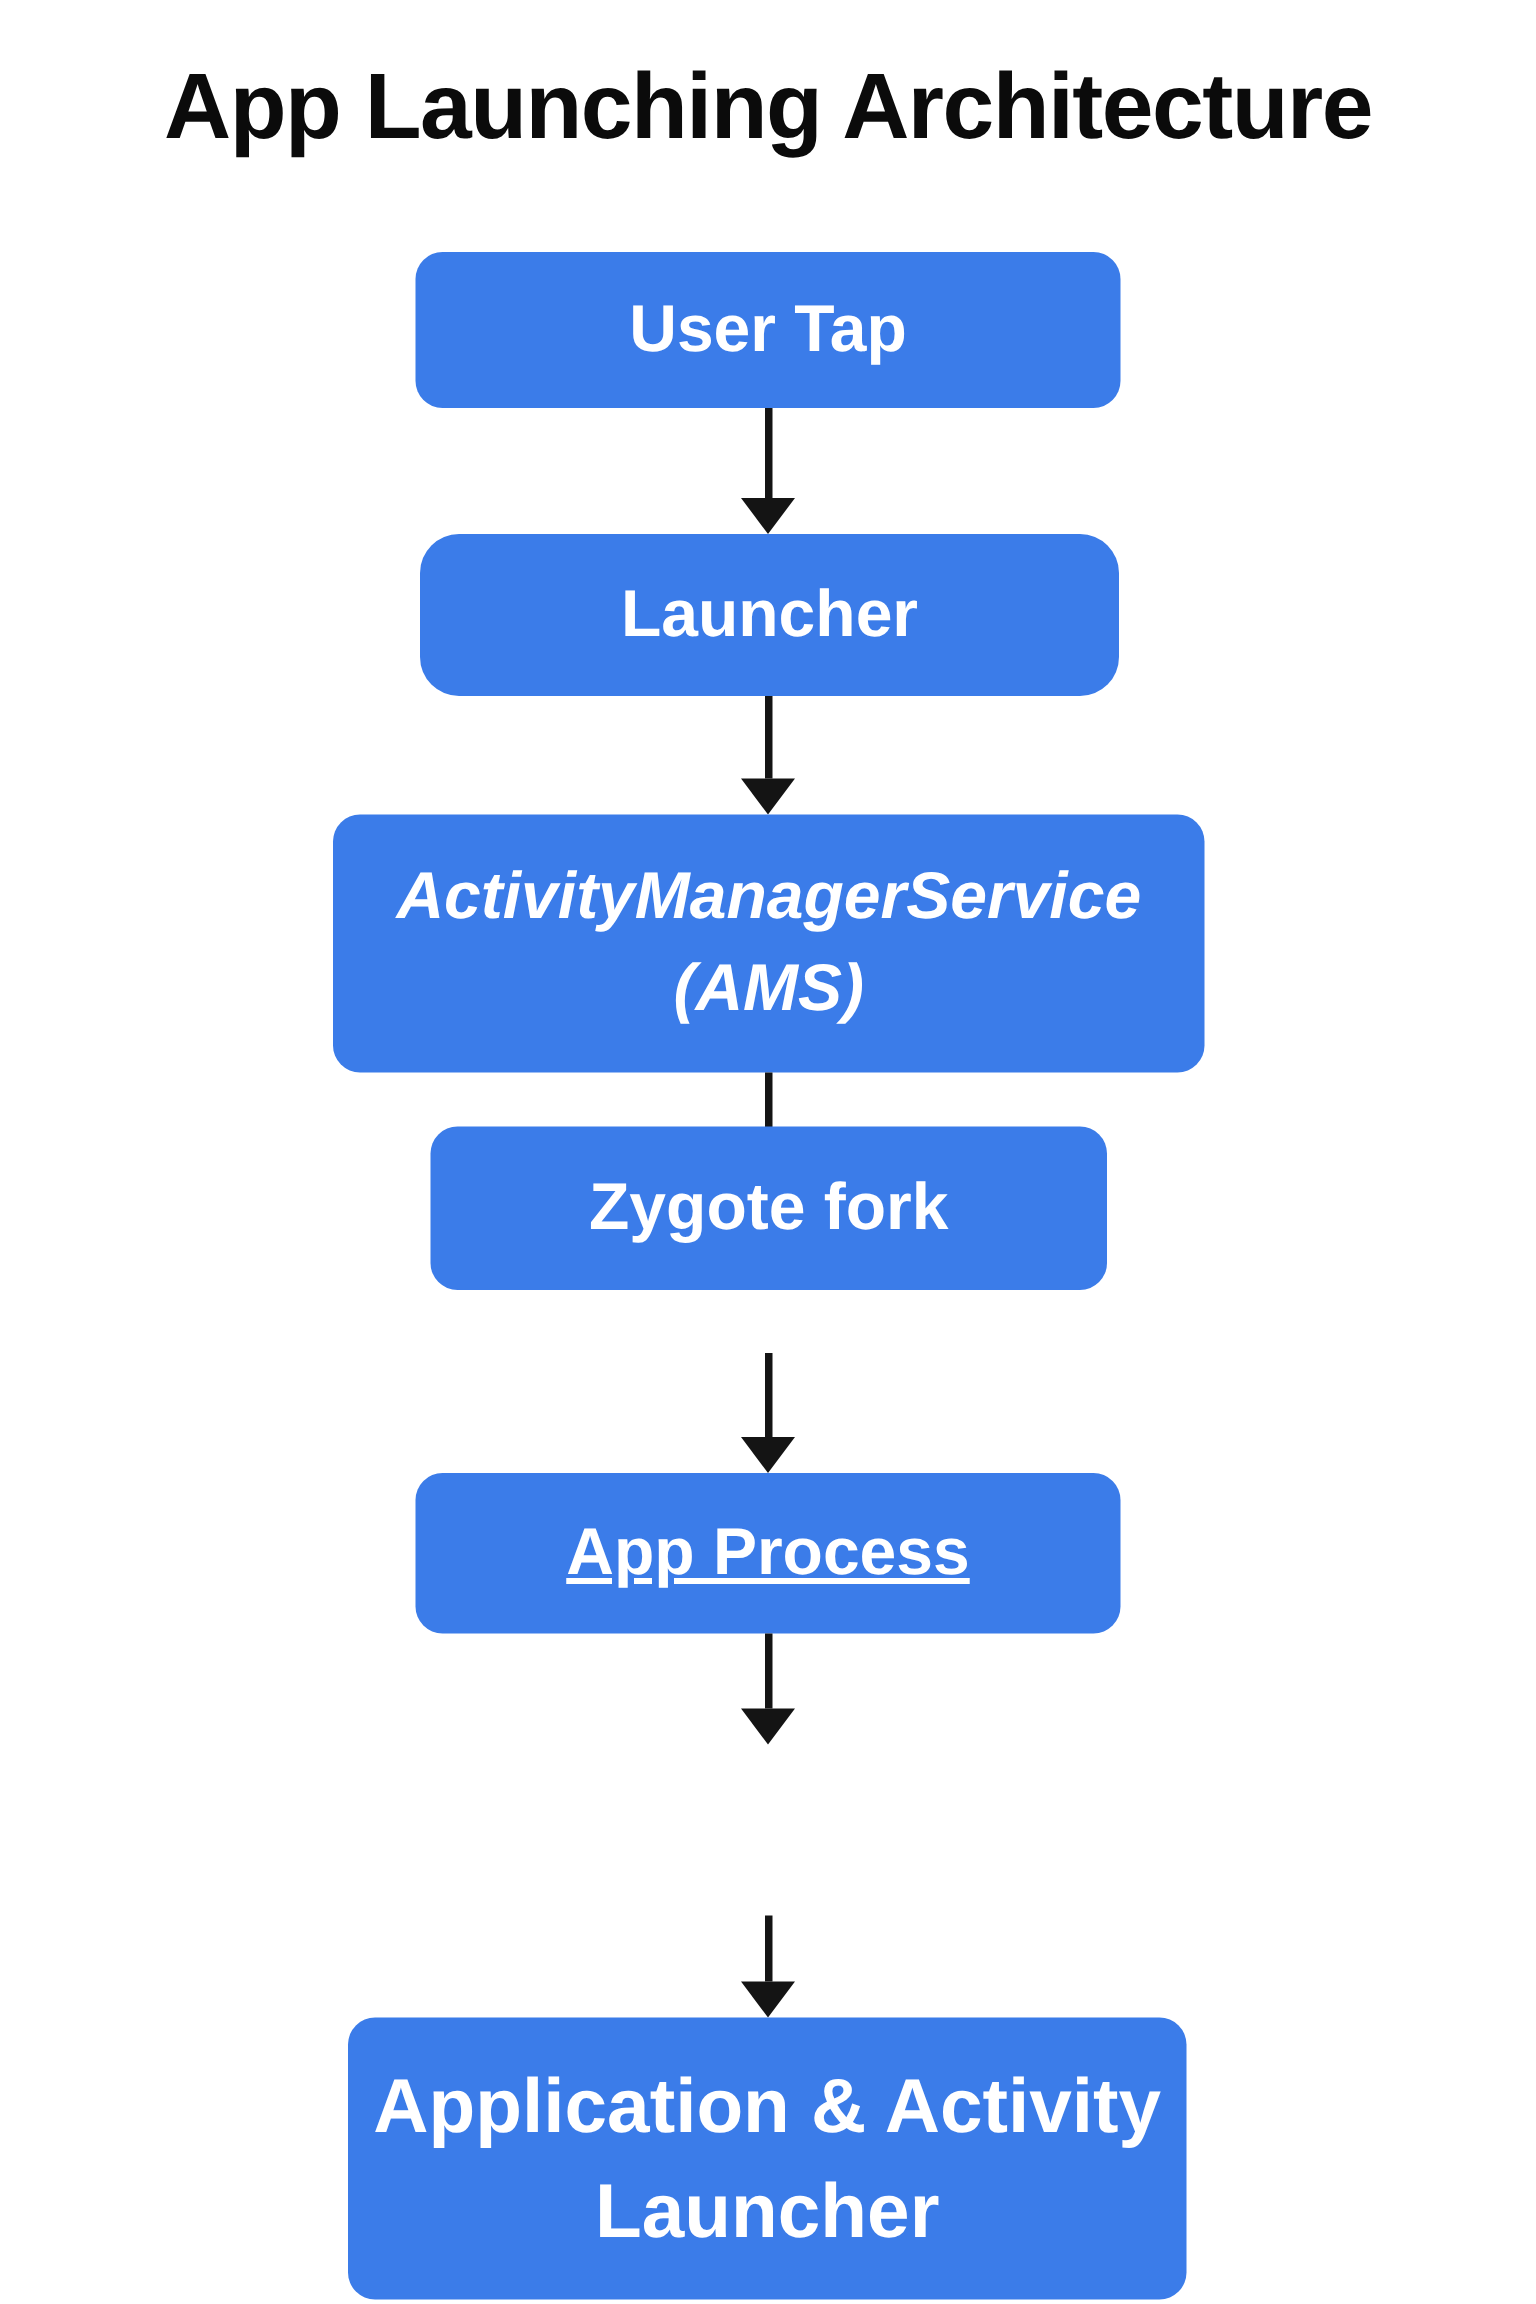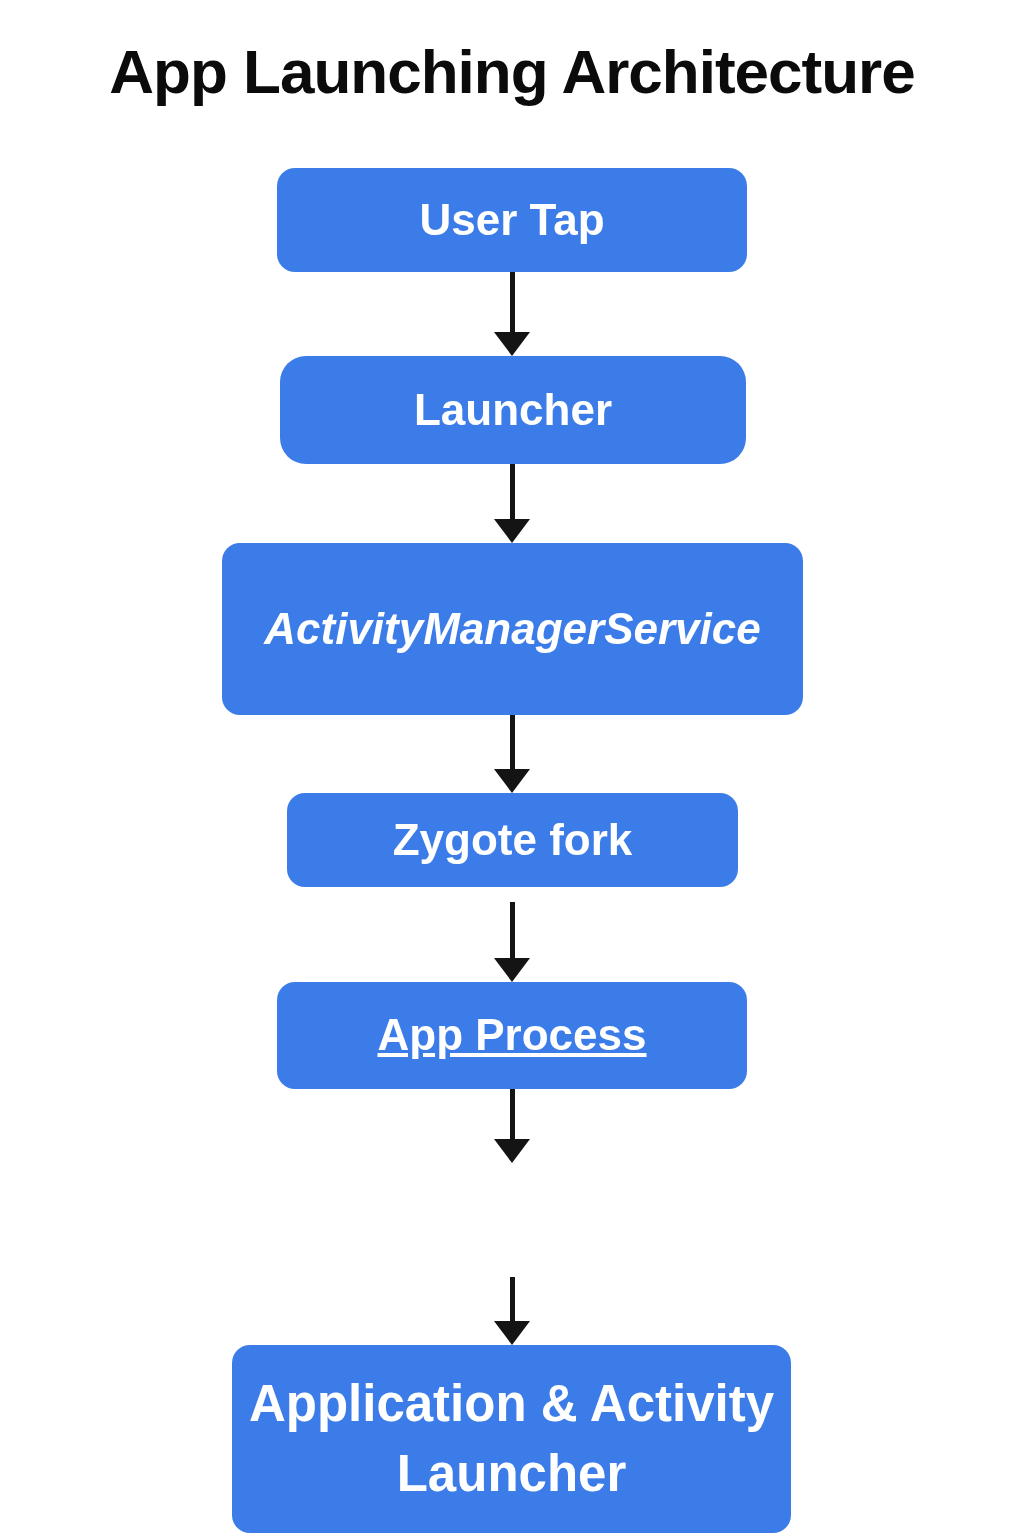--- a/index.html
+++ b/index.html
@@ -39,21 +39,21 @@
     flex-direction: column;
     justify-content: center;
     text-align: center;
     line-height: 1.38;
     box-sizing: border-box;
     padding: 0 10px;
   }
   .node-1 { left: 277px; top: 168px;  width: 470px; height: 104px; }
   .node-2 { left: 280px; top: 356px;  width: 466px; height: 108px; border-radius: 26px; }
   .node-3 { left: 222px; top: 543px;  width: 581px; height: 172px; font-style: italic; }
-  .node-4 { left: 287px; top: 793px;  width: 451px; height: 94px; }
+  .node-4 { left: 287px; top: 751px;  width: 451px; height: 109px; }
   .node-5 { left: 277px; top: 982px;  width: 470px; height: 107px; text-decoration: underline; }
   .node-6 { left: 258px; top: 1163px; width: 510px; height: 114px; }
   .node-7 { left: 232px; top: 1345px; width: 559px; height: 188px; font-size: 51px; }
   .arrow {
     position: absolute;
     left: 494px;
     width: 36px;
     display: flex;
     flex-direction: column;
     align-items: center;
@@ -97,20 +97,21 @@
     <span>Launcher</span>
   </div>
 
   <div class="arrow arrow-2">
     <div class="shaft"></div>
     <div class="head"></div>
   </div>
 
   <div class="node node-3">
     <span>ActivityManagerService</span>
+    <span>(AMS)</span>
   </div>
 
   <div class="arrow arrow-3">
     <div class="shaft"></div>
     <div class="head"></div>
   </div>
 
   <div class="node node-4">
     <span>Zygote fork</span>
   </div>

